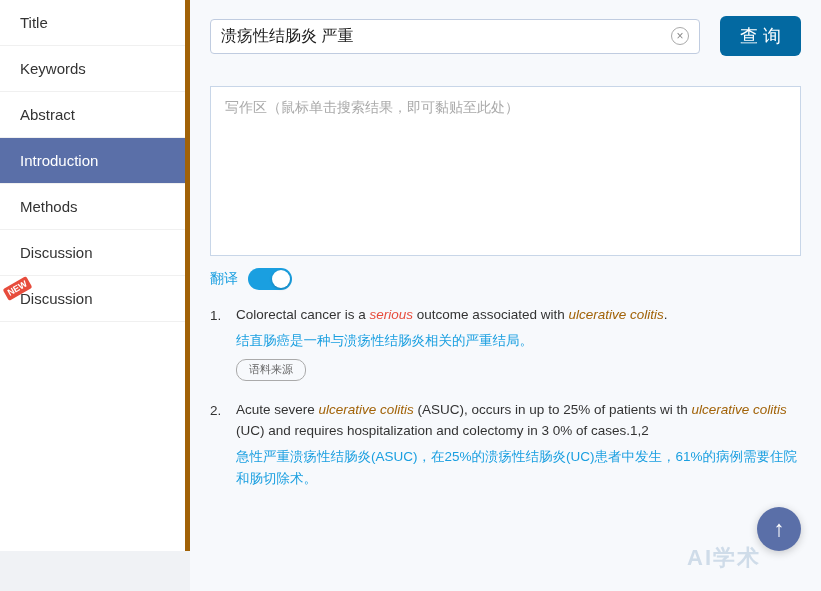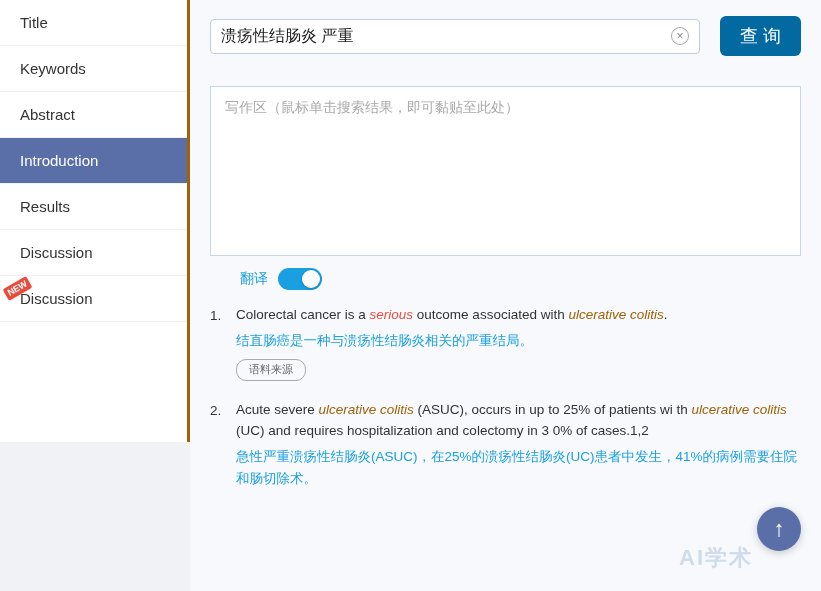--- a/index.html
+++ b/index.html
@@ -10,24 +10,24 @@
       height: 591px;
       overflow: hidden;
       display: flex;
     }
 
     
     .sidebar {
       width: 190px;
       min-width: 190px;
       background: #fff;
-      border-right: 3px solid #a16207;
+      border-right: 5px solid #a16207;
       display: flex;
       flex-direction: column;
-      height: 442px;
+      height: 551px;
       overflow: hidden;
     }
     .sidebar-item {
       padding: 14px 20px;
       font-size: 15px;
       color: #333;
       cursor: pointer;
       position: relative;
       border-bottom: 1px solid #f0f0f0;
       display: flex;
@@ -117,21 +117,20 @@
       font-size: 14px;
       margin-bottom: 12px;
     }
 
     
     .translate-row {
       display: flex;
       align-items: center;
       gap: 10px;
       margin-bottom: 14px;
-      margin-left: 30px;
     }
     .translate-label {
       color: #1a9fe0;
       font-size: 14px;
     }
     .toggle {
       width: 44px;
       height: 22px;
       background: #1a9fe0;
       border-radius: 11px;
@@ -204,21 +203,21 @@
       cursor: pointer;
       color: #fff;
       font-size: 22px;
       box-shadow: 0 2px 8px rgba(0,0,0,0.2);
     }
 
     
     .watermark {
       position: absolute;
       bottom: 18px;
-      right: 68px;
+      right: 60px;
       color: rgba(180,200,220,0.6);
       font-size: 22px;
       font-weight: bold;
       letter-spacing: 2px;
       pointer-events: none;
       user-select: none;
     }
   </style>
 </head>
 <body>
@@ -231,21 +230,21 @@
     <div class="sidebar-item">
       <span>Keywords</span>
     </div>
     <div class="sidebar-item">
       <span>Abstract</span>
     </div>
     <div class="sidebar-item active">
       <span>Introduction</span>
     </div>
     <div class="sidebar-item">
-      <span>Results</span>
+      <span>Methods</span>
     </div>
     <div class="sidebar-item">
       <span>Discussion</span>
     </div>
     <div class="sidebar-item">
       <span class="new-badge">NEW</span>
       <span>Discussion</span>
     </div>
   </div>
 
@@ -273,20 +272,20 @@
   <ol class="results-list">
 
   <li class="result-item">
         <span class="result-number">1.</span>
         <div class="result-content"><div class="result-en">Colorectal cancer is a <em class="italic-red">serious</em> outcome associated with <em class="italic-blue-link">ulcerative colitis</em>.</div><div class="result-zh">结直肠癌是一种与<span class="text-link">溃疡性结肠炎</span>相关的<span class="text-link">严重</span>结局。</div><span class="result-tag">语料来源</span></div>
       </li>
       <li class="result-item">
         <span class="result-number">2.</span>
         <div class="result-content">
           <div class="result-en">Acute severe <em class="italic-blue-link">ulcerative colitis</em> (ASUC), occurs in up to 25% of patients wi th <em class="italic-blue-link">ulcerative colitis</em> (UC) and requires hospitalization and colectomy in 3 0% of cases.1,2</div>
-          <div class="result-zh">急性<span class="text-link">严重溃疡性结肠炎</span>(ASUC)，在25%的<span class="text-link">溃疡性结肠炎</span>(UC)患者中发生，<span class="text-link">41%的</span>病例需要住院和<span class="text-link">肠切</span>除术。</div>
+          <div class="result-zh">急性<span class="text-link">严重溃疡性结肠炎</span>(ASUC)，在25%的<span class="text-link">溃疡性结肠炎</span>(UC)患者中发生，<span class="text-link">61%的</span>病例需要住院和<span class="text-link">肠切</span>除术。</div>
         </div>
       </li>
     </ol>
 </div>
 
 <div class="scroll-top">↑</div>
 <div class="watermark">AI学术</div>
 
 </body></html>

